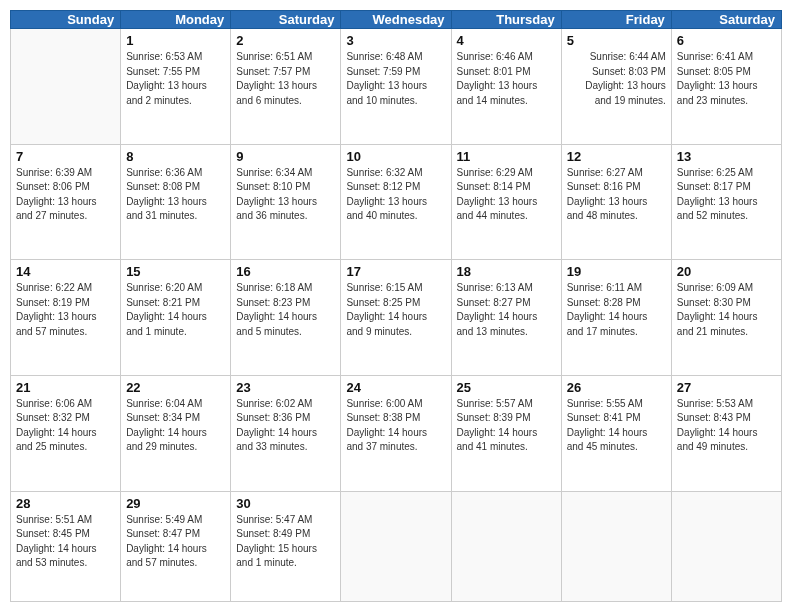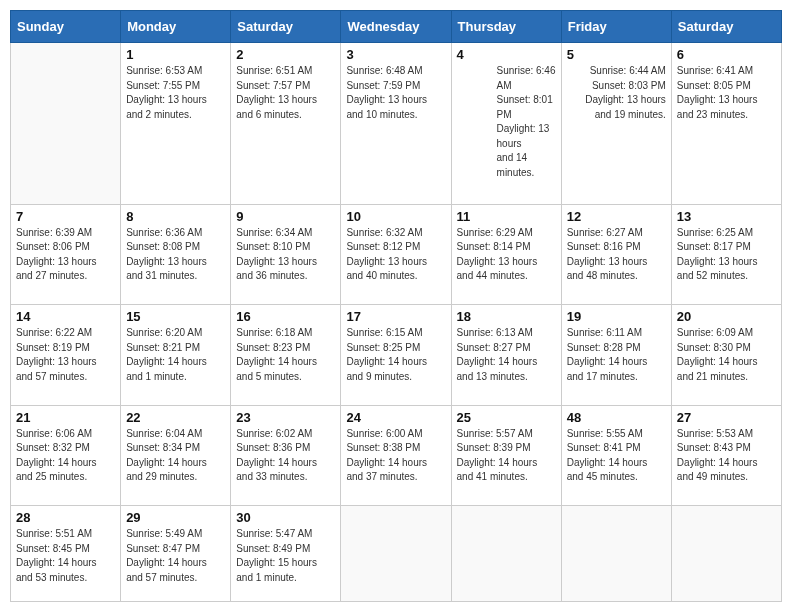--- a/index.html
+++ b/index.html
@@ -42,22 +42,22 @@
     .calendar {
       flex: 1;
       border: 1px solid #ccc;
       border-collapse: collapse;
       width: 100%;
       table-layout: fixed;
     }
     .calendar th {
       background-color: #2a6db5;
       color: white;
-      text-align: left;
-      padding: 8px 6px;
+      text-align: right;
+      padding: 1px 6px;
       font-size: 13px;
       font-weight: bold;
       border: 1px solid #1a5a9a;
     }
     .calendar td {
       vertical-align: top;
       border: 1px solid #ccc;
       padding: 4px 5px;
       font-size: 10px;
       color: #333;
@@ -117,21 +117,21 @@
           </td>
           <td>
             <div class="day-number">3</div>
             <div class="day-info" style="white-space: pre-line;">Sunrise: 6:48 AM
 Sunset: 7:59 PM
 Daylight: 13 hours
 and 10 minutes.</div>
           </td>
           <td>
             <div class="day-number">4</div>
-            <div class="day-info" style="white-space: pre-line; margin-left: 40px;">Sunrise: 6:46 AM
+            <div class="day-info" style="white-space: pre-line;">Sunrise: 6:46 AM
 Sunset: 8:01 PM
 Daylight: 13 hours
 and 14 minutes.</div>
           </td>
           <td>
             <div class="day-number">5</div>
             <div class="day-info" style="white-space: pre-line; text-align: right;">Sunrise: 6:44 AM
 Sunset: 8:03 PM
 Daylight: 13 hours
 and 19 minutes.</div>
@@ -276,21 +276,21 @@
 and 37 minutes.</div>
           </td>
           <td>
             <div class="day-number">25</div>
             <div class="day-info" style="white-space: pre-line;">Sunrise: 5:57 AM
 Sunset: 8:39 PM
 Daylight: 14 hours
 and 41 minutes.</div>
           </td>
           <td>
-            <div class="day-number">48</div>
+            <div class="day-number">26</div>
             <div class="day-info" style="white-space: pre-line;">Sunrise: 5:55 AM
 Sunset: 8:41 PM
 Daylight: 14 hours
 and 45 minutes.</div>
           </td>
           <td>
             <div class="day-number">27</div>
             <div class="day-info" style="white-space: pre-line;">Sunrise: 5:53 AM
 Sunset: 8:43 PM
 Daylight: 14 hours

